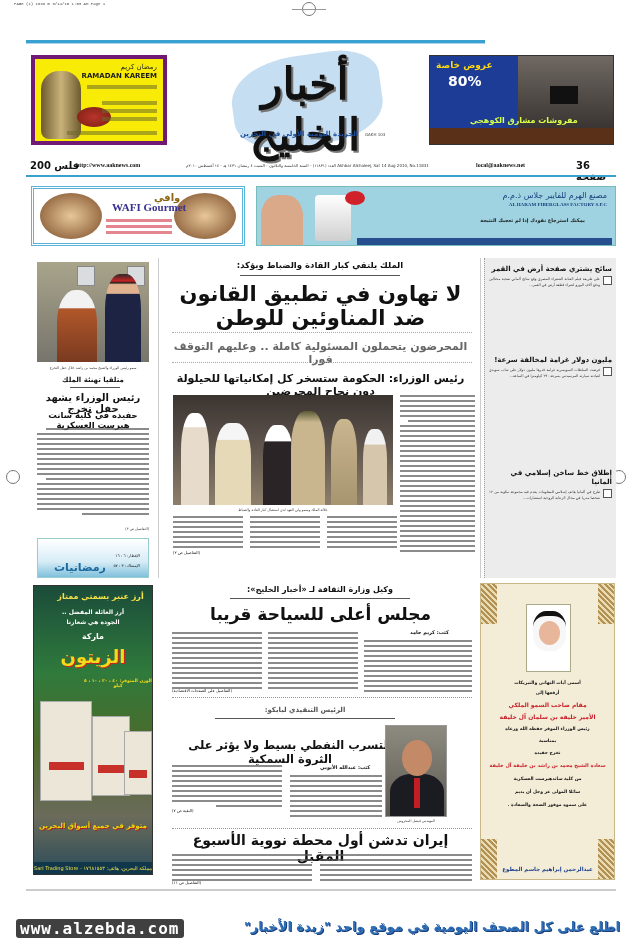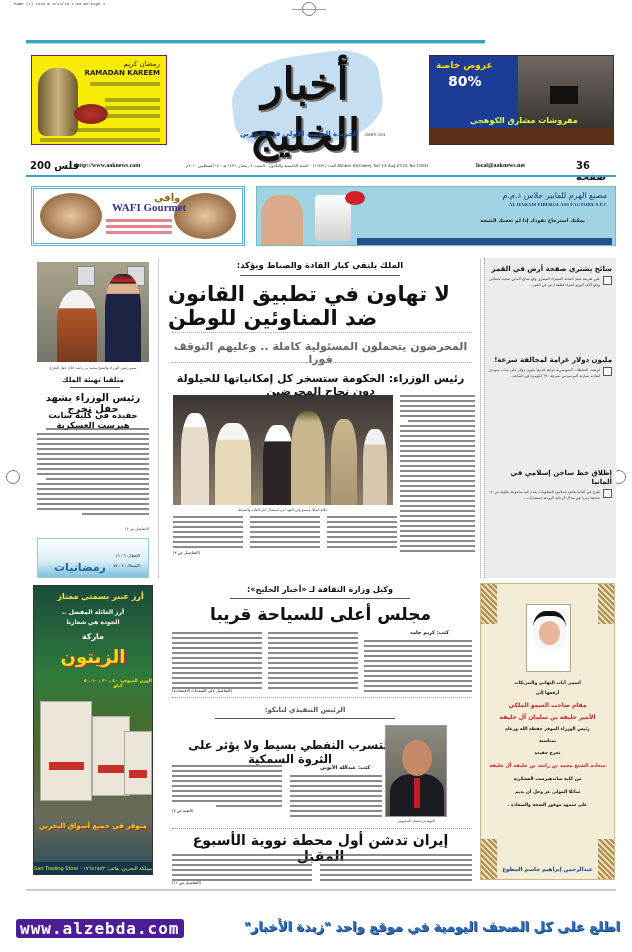--- a/index.html
+++ b/index.html
@@ -5,21 +5,21 @@
   * { box-sizing: border-box; margin: 0; padding: 0; }
   body { width: 632px; height: 952px; background: #ffffff; font-family: "DejaVu Sans", sans-serif; position: relative; overflow: hidden; color: #111; }
   .abs { position: absolute; }
   .print-slug { left: 14px; top: 2px; font-size: 4px; font-family: "Liberation Mono", monospace; color: #444; }
   .reg-mark { width: 14px; height: 14px; border: 1px solid #777; border-radius: 50%; }
   .reg-h { height: 1px; background: #999; }
   .top-rule { left: 26px; top: 40px; width: 459px; height: 3px; background: #3aa0d0; }
   .top-rule2 { left: 26px; top: 43px; width: 459px; height: 1px; background: #a9d6ec; }
 
   
-  .ad-ramadan { left: 31px; top: 55px; width: 136px; height: 90px; background: #f8ec06; border: 1px solid #701a75; overflow: hidden; }
+  .ad-ramadan { left: 31px; top: 55px; width: 136px; height: 90px; background: #f8ec06; border: 4px solid #701a75; overflow: hidden; }
   .ad-ramadan .pot { left: 6px; top: 12px; width: 40px; height: 68px; background: linear-gradient(90deg,#6d5a2e,#c9b27a,#6d5a2e); border-radius: 18px 18px 8px 8px; }
   .ad-ramadan .bowl { left: 42px; top: 48px; width: 34px; height: 20px; background: radial-gradient(#b8352a,#7a1d14); border-radius: 50%; }
   .ad-ramadan .t1 { right: 6px; top: 4px; font-size: 7px; color: #222; direction: rtl; }
   .ad-ramadan .t2 { right: 6px; top: 13px; font-size: 7px; font-weight: bold; color: #1a1a1a; }
   .ad-ramadan .line { right: 6px; height: 4px; background: #6b6b2a; opacity: .55; }
   .logo-map { left: 232px; top: 55px; width: 150px; height: 90px; background: #bcd8ee; border-radius: 45% 30% 40% 35%; opacity: .85; transform: rotate(-8deg); }
   .logo-text { left: 205px; top: 58px; width: 200px; text-align: center; font-family: "DejaVu Serif", serif; font-size: 44px; font-weight: bold; color: #111; direction: rtl; letter-spacing: -2px; text-shadow: 2px 2px 0 #777; }
   .logo-tagline { left: 240px; top: 130px; font-size: 7px; font-weight: bold; color: #1c4f9c; direction: rtl; }
   .logo-code { left: 365px; top: 132px; font-size: 4px; color: #444; }
   .ad-furniture { left: 429px; top: 55px; width: 185px; height: 90px; background: #1c3c96; overflow: hidden; border: 1px solid #333; }
@@ -56,21 +56,21 @@
 
   
   .col-right { left: 484px; top: 258px; width: 132px; height: 320px; background: #ececec; border-left: 1px dotted #999; padding: 3px 4px; direction: rtl; }
   .brief-title { font-size: 7px; font-weight: bold; margin: 4px 0 2px; line-height: 9px; }
   .brief-body { font-size: 3.6px; line-height: 6px; color: #333; height: var(--h); overflow: hidden; text-align: justify; }
   .sq { display: inline-block; width: 9px; height: 9px; border: 1px solid #555; background: #fff; float: right; margin-left: 3px; }
 
   
   .kicker { left: 170px; top: 260px; width: 300px; text-align: center; font-size: 8.5px; font-weight: bold; direction: rtl; }
   .kicker-rule { left: 240px; top: 275px; width: 160px; height: 1px; background: #555; }
-  .headline { left: 168px; top: 282px; width: 305px; text-align: left; font-size: 21px; font-weight: bold; direction: rtl; font-family: "DejaVu Sans", sans-serif; letter-spacing: -1px; }
+  .headline { left: 168px; top: 282px; width: 305px; text-align: center; font-size: 21px; font-weight: bold; direction: rtl; font-family: "DejaVu Sans", sans-serif; letter-spacing: -1px; }
   .dotted1 { left: 172px; top: 332px; width: 300px; border-top: 1px dotted #aaa; }
   .subhead { left: 168px; top: 340px; width: 305px; text-align: center; font-size: 11px; font-weight: bold; color: #666; direction: rtl; }
   .dotted2 { left: 172px; top: 362px; width: 300px; border-top: 1px dotted #aaa; }
   .deck { left: 168px; top: 372px; width: 305px; text-align: center; font-size: 11px; font-weight: bold; direction: rtl; letter-spacing: -.5px; }
   .main-photo { left: 173px; top: 395px; width: 220px; height: 110px; background: linear-gradient(180deg,#3a3430 0%,#5a504a 40%,#8d7f6b 100%); overflow: hidden; }
   .fig { bottom: 0; border-radius: 40% 40% 0 0; }
   .photo-cap { left: 173px; top: 508px; width: 220px; font-size: 3.5px; text-align: center; color: #333; direction: rtl; }
   .lead-col { left: 400px; top: 395px; width: 75px; height: 160px; }
   .txt-lines div { height: 2px; margin-bottom: 3px; background: #5a5a5a; opacity: .7; }
   .body-cols { left: 173px; top: 516px; width: 300px; height: 40px; }
@@ -122,21 +122,21 @@
   .cong-ad .corner { width: 16px; height: 40px; background: repeating-linear-gradient(45deg,#b29152 0 2px,#e9dcb5 2px 4px); }
   .cong-ad .portrait { left: 45px; top: 20px; width: 45px; height: 68px; background: #fff; border: 1px solid #aa8; overflow: hidden; }
   .cong-ad .portrait .ghutra { left: 6px; top: 6px; width: 33px; height: 40px; border-radius: 40%; background: #f7f7f7; border-top: 5px solid #111; }
   .cong-ad .portrait .face { left: 12px; top: 16px; width: 21px; height: 24px; border-radius: 50%; background: #e8b69a; }
   .cong-ad .l { width: 100%; font-size: 4.5px; font-weight: bold; }
   .cong-ad .red { color: #c8202a; font-size: 6px; }
   .cong-ad .sig { color: #1d3f8c; font-size: 5.5px; }
 
   .bottom-rule { left: 26px; top: 889px; width: 590px; height: 2px; background: #ccc; }
   .footer-banner { left: 0; top: 915px; width: 632px; height: 30px; }
-  .footer-url { left: 16px; top: 4px; font-family: "DejaVu Sans Mono", monospace; font-size: 16px; font-weight: bold; color: #fff; background: #4c1d95; padding: 0 4px; border-radius: 3px; letter-spacing: 1px; }
+  .footer-url { left: 16px; top: 4px; font-family: "DejaVu Sans Mono", monospace; font-size: 16px; font-weight: bold; color: #fff; background: #404040; padding: 0 4px; border-radius: 3px; letter-spacing: 1px; }
   .footer-ar { left: 190px; top: 4px; width: 430px; font-size: 13px; font-weight: bold; color: #2f6fb7; direction: rtl; text-align: right; text-shadow: 1px 1px 0 #193d7a; }
 </style>
 </head>
 <body>
 
 <div class="abs print-slug">PAGE (1) 16x8 m 8/14/10 1:03 AM Page 1</div>
 <div class="abs reg-mark" style="left:302px;top:2px;"></div>
 <div class="abs reg-h" style="left:292px;top:9px;width:34px;"></div>
 <div class="abs reg-mark" style="left:612px;top:470px;"></div>
 <div class="abs reg-mark" style="left:6px;top:470px;"></div>

